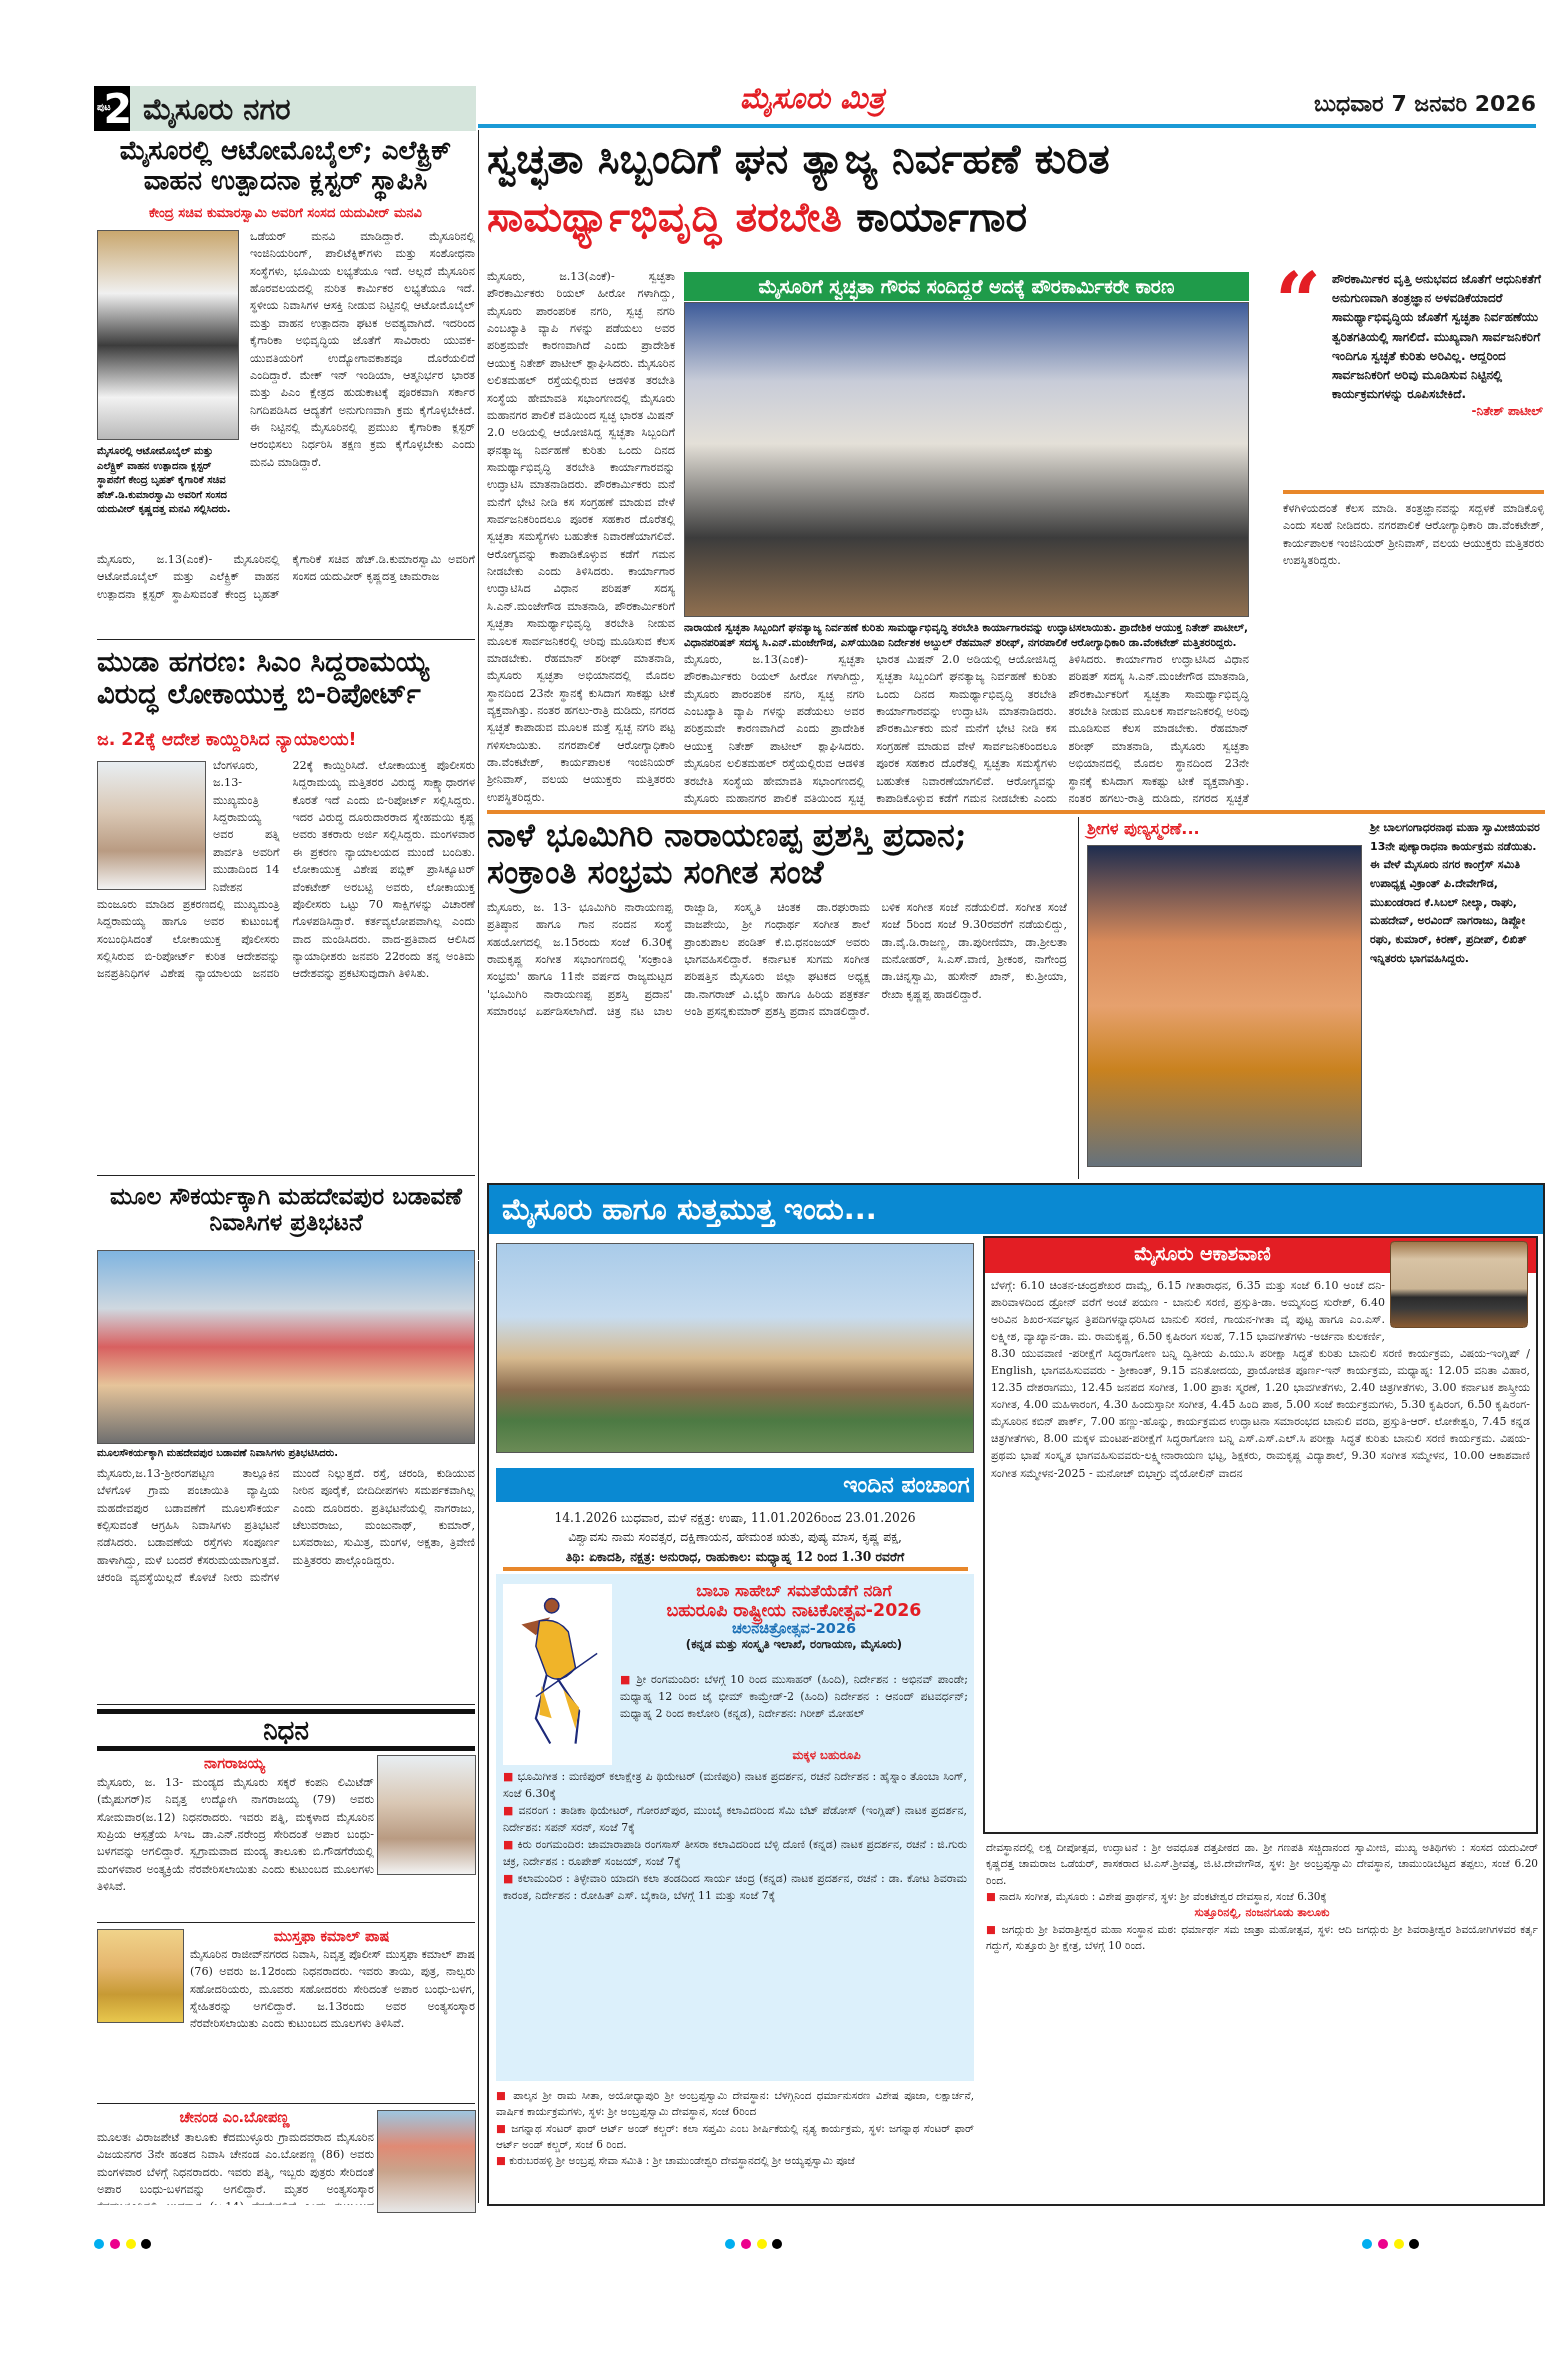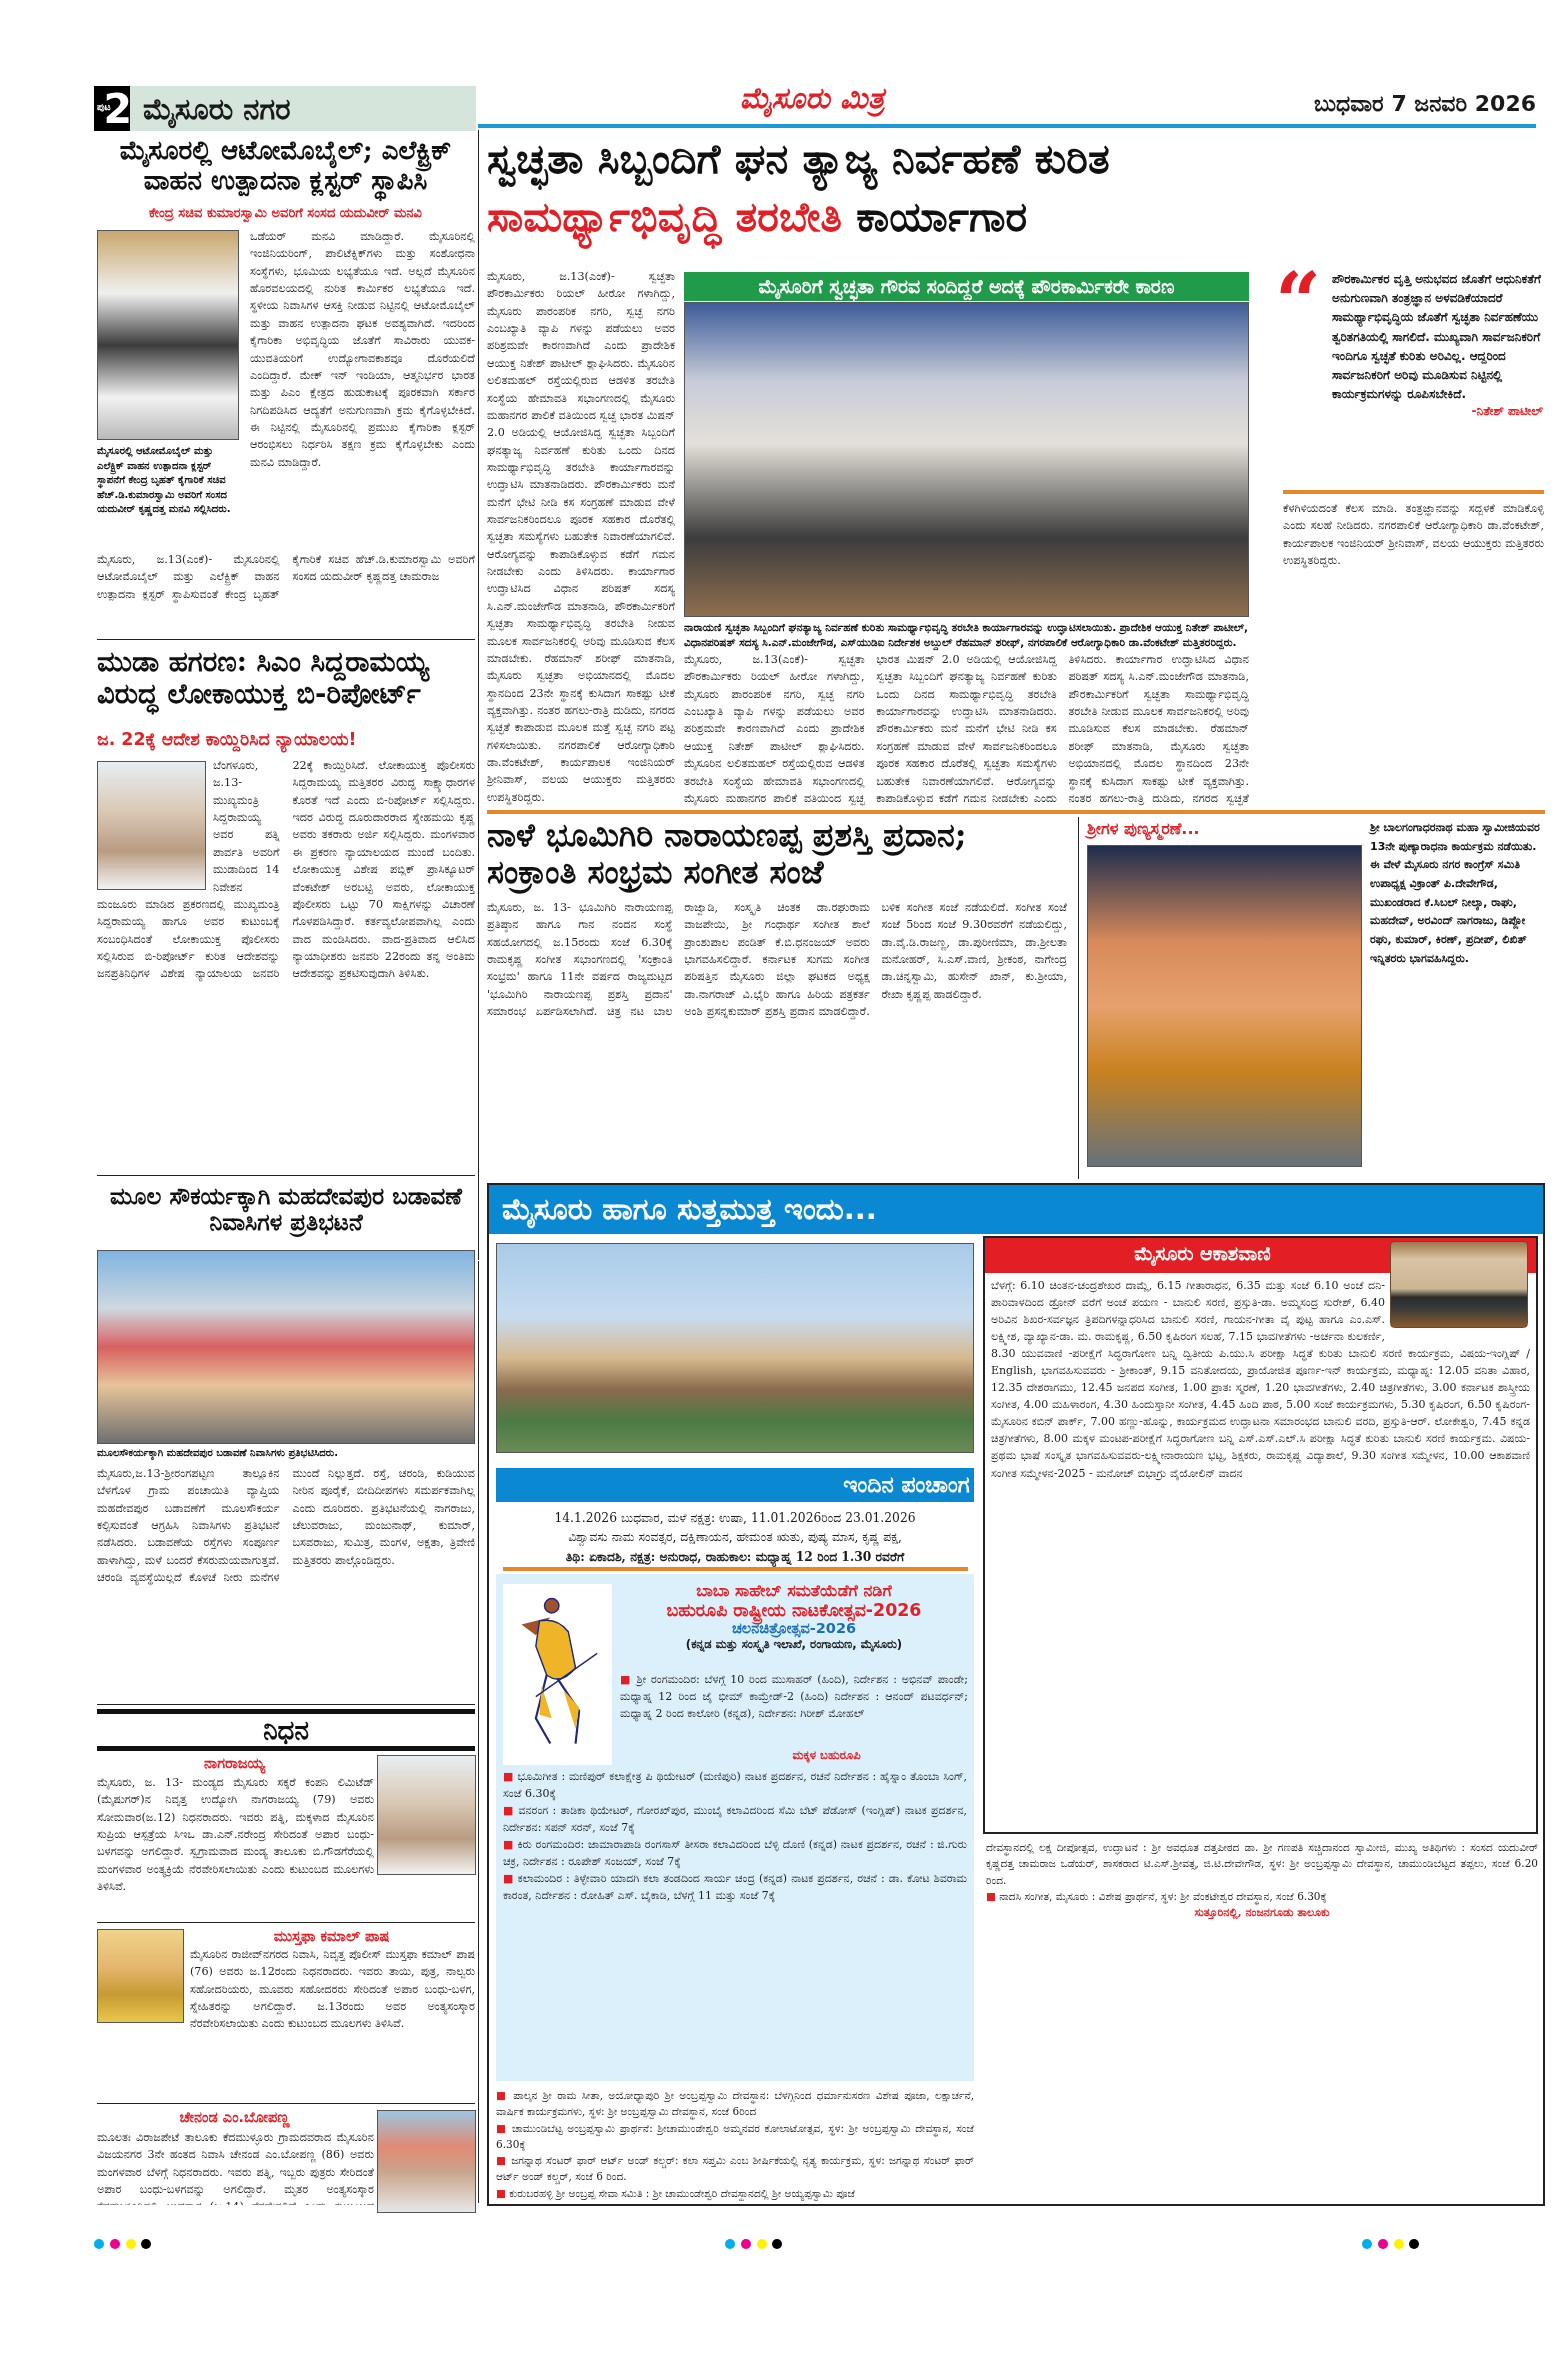--- a/index.html
+++ b/index.html
@@ -197,39 +197,39 @@
 <div class="abs body-text" style="left:503px; top:1768px; width:464px; height:232px; overflow:hidden; font-size:11px;">
   <div><span class="bullet">■ </span><span>ಭೂಮಿಗೀತ : ಮಣಿಪುರ್ ಕಲಾಕ್ಷೇತ್ರ ಪಿ ಥಿಯೇಟರ್ (ಮಣಿಪುರಿ) ನಾಟಕ ಪ್ರದರ್ಶನ, ರಚನೆ ನಿರ್ದೇಶನ : ಹೈಸ್ನಾಂ ತೊಂಬಾ ಸಿಂಗ್, ಸಂಜೆ 6.30ಕ್ಕೆ</span></div>
   <div><span class="bullet">■ </span><span>ವನರಂಗ : ತಾಡಿಕಾ ಥಿಯೇಟರ್, ಗೋರಖ್‌ಪುರ, ಮುಂಬೈ ಕಲಾವಿದರಿಂದ ಸೆಮಿ ಬೆಟ್ ಪೆಡೋಸ್ (ಇಂಗ್ಲಿಷ್) ನಾಟಕ ಪ್ರದರ್ಶನ, ನಿರ್ದೇಶನ: ಸಪನ್ ಸರನ್, ಸಂಜೆ 7ಕ್ಕೆ</span></div>
   <div><span class="bullet">■ </span><span>ಕಿರು ರಂಗಮಂದಿರ: ಜಾಮಾರಾಪಾಡಿ ರಂಗಸಾಸ್ ತೀಸರಾ ಕಲಾವಿದರಿಂದ ಬೆಳ್ಳಿ ದೊಣಿ (ಕನ್ನಡ) ನಾಟಕ ಪ್ರದರ್ಶನ, ರಚನೆ : ಜಿ.ಗುರು ಚಕ್ರ, ನಿರ್ದೇಶನ : ರೂಪೇಶ್ ಸಂಜಯ್, ಸಂಜೆ 7ಕ್ಕೆ</span></div>
   <div><span class="bullet">■ </span><span>ಕಲಾಮಂದಿರ : ತಿಳ್ಳೇವಾರಿ ಯಾದಗಿ ಕಲಾ ತಂಡದಿಂದ ಸಾರ್ಯ ಚಂದ್ರ (ಕನ್ನಡ) ನಾಟಕ ಪ್ರದರ್ಶನ, ರಚನೆ : ಡಾ. ಕೋಟ ಶಿವರಾಮ ಕಾರಂತ, ನಿರ್ದೇಶನ : ರೋಹಿತ್ ಎಸ್. ಬೈಕಾಡಿ, ಬೆಳಗ್ಗೆ 11 ಮತ್ತು ಸಂಜೆ 7ಕ್ಕೆ</span></div>
 </div>
 <div class="abs subhead" style="left:754px; top:1748px; width:145px; font-size:11.6px; text-align:center;">ಮಕ್ಕಳ ಬಹುರೂಪಿ</div>
 
 <div class="abs body-text" style="left:496px; top:2087px; width:478px; height:114px; overflow:hidden; font-size:10.5px;">
   <div><span class="bullet">■ </span><span>ಪಾಲ್ಕನ ಶ್ರೀ ರಾಮ ಸೀತಾ, ಅಯೋಧ್ಯಾಪುರಿ ಶ್ರೀ ಅಂಬ್ರಪ್ಪಸ್ವಾಮಿ ದೇವಸ್ಥಾನ: ಬೆಳಗ್ಗಿನಿಂದ ಧರ್ಮಾನುಸರಣ ವಿಶೇಷ ಪೂಜಾ, ಲಕ್ಷಾರ್ಚನೆ, ವಾರ್ಷಿಕ ಕಾರ್ಯಕ್ರಮಗಳು, ಸ್ಥಳ: ಶ್ರೀ ಅಂಬ್ರಪ್ಪಸ್ವಾಮಿ ದೇವಸ್ಥಾನ, ಸಂಜೆ 6ರಿಂದ</span></div>
-  <div><span class="bullet">■ </span><span>ಚಾಮುಂಡಿಬೆಟ್ಟ ಅಂಬ್ರಪ್ಪಸ್ವಾಮಿ ಪ್ರಾರ್ಥನೆ: ಶ್ರೀಚಾಮುಂಡೇಶ್ವರಿ ಅಮ್ಮನವರ ಕೋಲಾಟೋತ್ಸವ, ಸ್ಥಳ: ಶ್ರೀ ಅಂಬ್ರಪ್ಪಸ್ವಾಮಿ ದೇವಸ್ಥಾನ, ಸಂಜೆ 6.30ಕ್ಕೆ</span></div>
   <div><span class="bullet">■ </span><span>ಜಗನ್ನಾಥ ಸೆಂಟರ್ ಫಾರ್ ಆರ್ಟ್ ಅಂಡ್ ಕಲ್ಚರ್: ಕಲಾ ಸಪ್ತಮಿ ಎಂಬ ಶೀರ್ಷಿಕೆಯಲ್ಲಿ ನೃತ್ಯ ಕಾರ್ಯಕ್ರಮ, ಸ್ಥಳ: ಜಗನ್ನಾಥ ಸೆಂಟರ್ ಫಾರ್ ಆರ್ಟ್ ಅಂಡ್ ಕಲ್ಚರ್, ಸಂಜೆ 6 ರಿಂದ.</span></div>
   <div><span class="bullet">■ </span><span>ಕುರುಬರಹಳ್ಳಿ ಶ್ರೀ ಅಂಬ್ರಪ್ಪ ಸೇವಾ ಸಮಿತಿ : ಶ್ರೀ ಚಾಮುಂಡೇಶ್ವರಿ ದೇವಸ್ಥಾನದಲ್ಲಿ ಶ್ರೀ ಅಯ್ಯಪ್ಪಸ್ವಾಮಿ ಪೂಜೆ</span></div>
 </div>
 
 <div class="abs" style="left:983px; top:1236px; width:555px; height:598px; border:2.2px solid #222;"></div>
 <div class="abs red-band" style="left:985px; top:1238px; width:551px; height:35px;">
   <span style="margin-right:116px;">ಮೈಸೂರು ಆಕಾಶವಾಣಿ</span>
 </div>
 <div class="abs" style="left:1390px; top:1241px; width:138px; height:87px; background:linear-gradient(180deg,#a0764a 0%, #d8c3a4 20%, #cbb595 55%, #2b2b2b 65%, #3a3a3a 78%, #8a5a30 100%); border:1.4px solid #6b4a2a; border-radius:4.3px;"></div>
 <div class="abs body-text" style="left:991px; top:1277px; width:539px; height:551px; overflow:hidden; font-size:11px;">
   <div style="float:right; width:145px; height:55px;"></div>
   <span>ಬೆಳಗ್ಗೆ: 6.10 ಚಿಂತನ-ಚಂದ್ರಶೇಖರ ದಾಮ್ಲೆ, 6.15 ಗೀತಾರಾಧನ, 6.35 ಮತ್ತು ಸಂಜೆ 6.10 ಅಂಚೆ ದನಿ-ಪಾರಿವಾಳದಿಂದ ಡ್ರೋನ್ ವರೆಗೆ ಅಂಚೆ ಪಯಣ - ಬಾನುಲಿ ಸರಣಿ, ಪ್ರಸ್ತುತಿ-ಡಾ. ಅಮ್ಮಸಂದ್ರ ಸುರೇಶ್, 6.40 ಅರಿವಿನ ಶಿಖರ-ಸರ್ವಜ್ಞನ ತ್ರಿಪದಿಗಳನ್ನಾಧರಿಸಿದ ಬಾನುಲಿ ಸರಣಿ, ಗಾಯನ-ಗೀತಾ ವೈ ಪುಟ್ಟ ಹಾಗೂ ಎಂ.ಎಸ್. ಲಕ್ಷ್ಮೀಶ, ವ್ಯಾಖ್ಯಾನ-ಡಾ. ಮ. ರಾಮಕೃಷ್ಣ, 6.50 ಕೃಷಿರಂಗ ಸಲಹೆ, 7.15 ಭಾವಗೀತೆಗಳು -ಅರ್ಚನಾ ಕುಲಕರ್ಣಿ, 8.30 ಯುವವಾಣಿ -ಪರೀಕ್ಷೆಗೆ ಸಿದ್ಧರಾಗೋಣ ಬನ್ನಿ ದ್ವಿತೀಯ ಪಿ.ಯು.ಸಿ ಪರೀಕ್ಷಾ ಸಿದ್ಧತೆ ಕುರಿತು ಬಾನುಲಿ ಸರಣಿ ಕಾರ್ಯಕ್ರಮ, ವಿಷಯ-ಇಂಗ್ಲಿಷ್ / English, ಭಾಗವಹಿಸುವವರು - ಶ್ರೀಕಾಂತ್, 9.15 ವನಿತೋದಯ, ಪ್ರಾಯೋಜಿತ ಪೂರ್ಣ-ಇನ್ ಕಾರ್ಯಕ್ರಮ, ಮಧ್ಯಾಹ್ನ: 12.05 ವನಿತಾ ವಿಹಾರ, 12.35 ದೇಶರಾಗಮು, 12.45 ಜನಪದ ಸಂಗೀತ, 1.00 ಪ್ರಾತಃ ಸ್ಮರಣೆ, 1.20 ಭಾವಗೀತೆಗಳು, 2.40 ಚಿತ್ರಗೀತೆಗಳು, 3.00 ಕರ್ನಾಟಕ ಶಾಸ್ತ್ರೀಯ ಸಂಗೀತ, 4.00 ಮಹಿಳಾರಂಗ, 4.30 ಹಿಂದುಸ್ತಾನೀ ಸಂಗೀತ, 4.45 ಹಿಂದಿ ಪಾಠ, 5.00 ಸಂಜೆ ಕಾರ್ಯಕ್ರಮಗಳು, 5.30 ಕೃಷಿರಂಗ, 6.50 ಕೃಷಿರಂಗ-ಮೈಸೂರಿನ ಕಬಿನ್ ಪಾರ್ಕ್, 7.00 ಹಣ್ಣು-ಹೊನ್ನು, ಕಾರ್ಯಕ್ರಮದ ಉದ್ಘಾಟನಾ ಸಮಾರಂಭದ ಬಾನುಲಿ ವರದಿ, ಪ್ರಸ್ತುತಿ-ಆರ್. ಲೋಕೇಶ್ವರಿ, 7.45 ಕನ್ನಡ ಚಿತ್ರಗೀತೆಗಳು, 8.00 ಮಕ್ಕಳ ಮಂಟಪ-ಪರೀಕ್ಷೆಗೆ ಸಿದ್ಧರಾಗೋಣ ಬನ್ನಿ ಎಸ್.ಎಸ್.ಎಲ್.ಸಿ ಪರೀಕ್ಷಾ ಸಿದ್ಧತೆ ಕುರಿತು ಬಾನುಲಿ ಸರಣಿ ಕಾರ್ಯಕ್ರಮ. ವಿಷಯ-ಪ್ರಥಮ ಭಾಷೆ ಸಂಸ್ಕೃತ ಭಾಗವಹಿಸುವವರು-ಲಕ್ಷ್ಮೀನಾರಾಯಣ ಭಟ್ಟ, ಶಿಕ್ಷಕರು, ರಾಮಕೃಷ್ಣ ವಿದ್ಯಾಶಾಲೆ, 9.30 ಸಂಗೀತ ಸಮ್ಮೇಳನ, 10.00 ಆಕಾಶವಾಣಿ ಸಂಗೀತ ಸಮ್ಮೇಳನ-2025 - ಮನೋಜ್ ಬಿಭಾಗ್ರು ವೈಯೋಲಿನ್ ವಾದನ</span>
 </div>
 
 <div class="abs body-text" style="left:986px; top:1839px; width:552px; height:362px; overflow:hidden; font-size:10.5px;">
   <div><span>ದೇವಸ್ಥಾನದಲ್ಲಿ ಲಕ್ಷ ದೀಪೋತ್ಸವ, ಉದ್ಘಾಟನೆ : ಶ್ರೀ ಅವಧೂತ ದತ್ತಪೀಠದ ಡಾ. ಶ್ರೀ ಗಣಪತಿ ಸಚ್ಚಿದಾನಂದ ಸ್ವಾಮೀಜಿ, ಮುಖ್ಯ ಅತಿಥಿಗಳು : ಸಂಸದ ಯದುವೀರ್ ಕೃಷ್ಣದತ್ತ ಚಾಮರಾಜ ಒಡೆಯರ್, ಶಾಸಕರಾದ ಟಿ.ಎಸ್.ಶ್ರೀವತ್ಸ, ಜಿ.ಟಿ.ದೇವೇಗೌಡ, ಸ್ಥಳ: ಶ್ರೀ ಅಂಬ್ರಪ್ಪಸ್ವಾಮಿ ದೇವಸ್ಥಾನ, ಚಾಮುಂಡಿಬೆಟ್ಟದ ತಪ್ಪಲು, ಸಂಜೆ 6.20 ರಿಂದ.</span></div>
   <div><span class="bullet">■ </span><span>ನಾದಸಿ ಸಂಗೀತ, ಮೈಸೂರು : ವಿಶೇಷ ಪ್ರಾರ್ಥನೆ, ಸ್ಥಳ: ಶ್ರೀ ವೆಂಕಟೇಶ್ವರ ದೇವಸ್ಥಾನ, ಸಂಜೆ 6.30ಕ್ಕೆ</span></div>
   <div class="subhead" style="text-align:center; font-size:11px;">ಸುತ್ತೂರಿನಲ್ಲಿ, ನಂಜನಗೂಡು ತಾಲೂಕು</div>
+  <div><span class="bullet">■ </span><span>ಜಗದ್ಗುರು ಶ್ರೀ ಶಿವರಾತ್ರೀಶ್ವರ ಮಹಾ ಸಂಸ್ಥಾನ ಮಠ: ಧರ್ಮಾರ್ಥ ಸಮ ಜಾತ್ರಾ ಮಹೋತ್ಸವ, ಸ್ಥಳ: ಆದಿ ಜಗದ್ಗುರು ಶ್ರೀ ಶಿವರಾತ್ರೀಶ್ವರ ಶಿವಯೋಗಿಗಳವರ ಕರ್ತೃ ಗದ್ದುಗೆ, ಸುತ್ತೂರು ಶ್ರೀ ಕ್ಷೇತ್ರ, ಬೆಳಗ್ಗೆ 10 ರಿಂದ.</span></div>
 </div>
 
 <div class="abs cmyk" style="left:94px; top:2239px;">
   <span class="dot c"></span>
     <span class="dot m"></span>
     <span class="dot y"></span>
     <span class="dot k"></span>
 </div>
 <div class="abs cmyk" style="left:725px; top:2239px;">
   <span class="dot c"></span>

